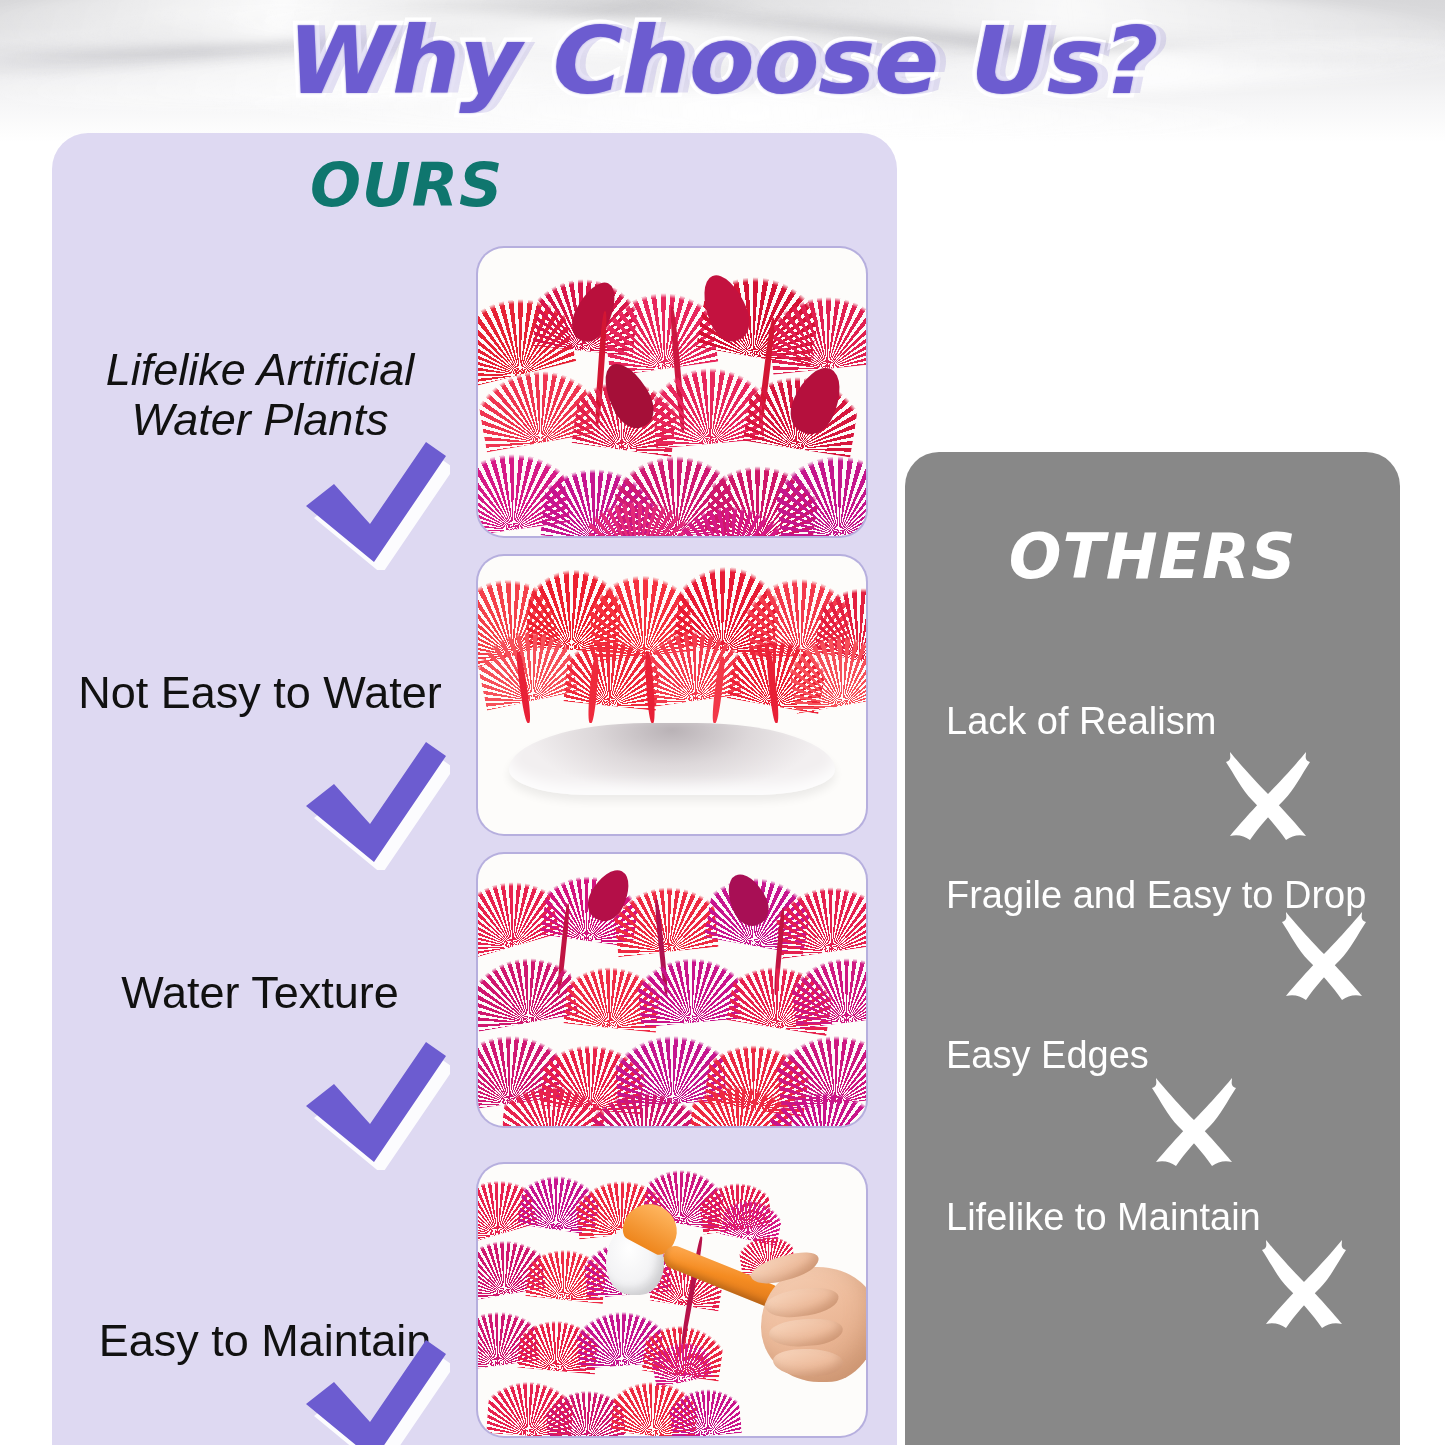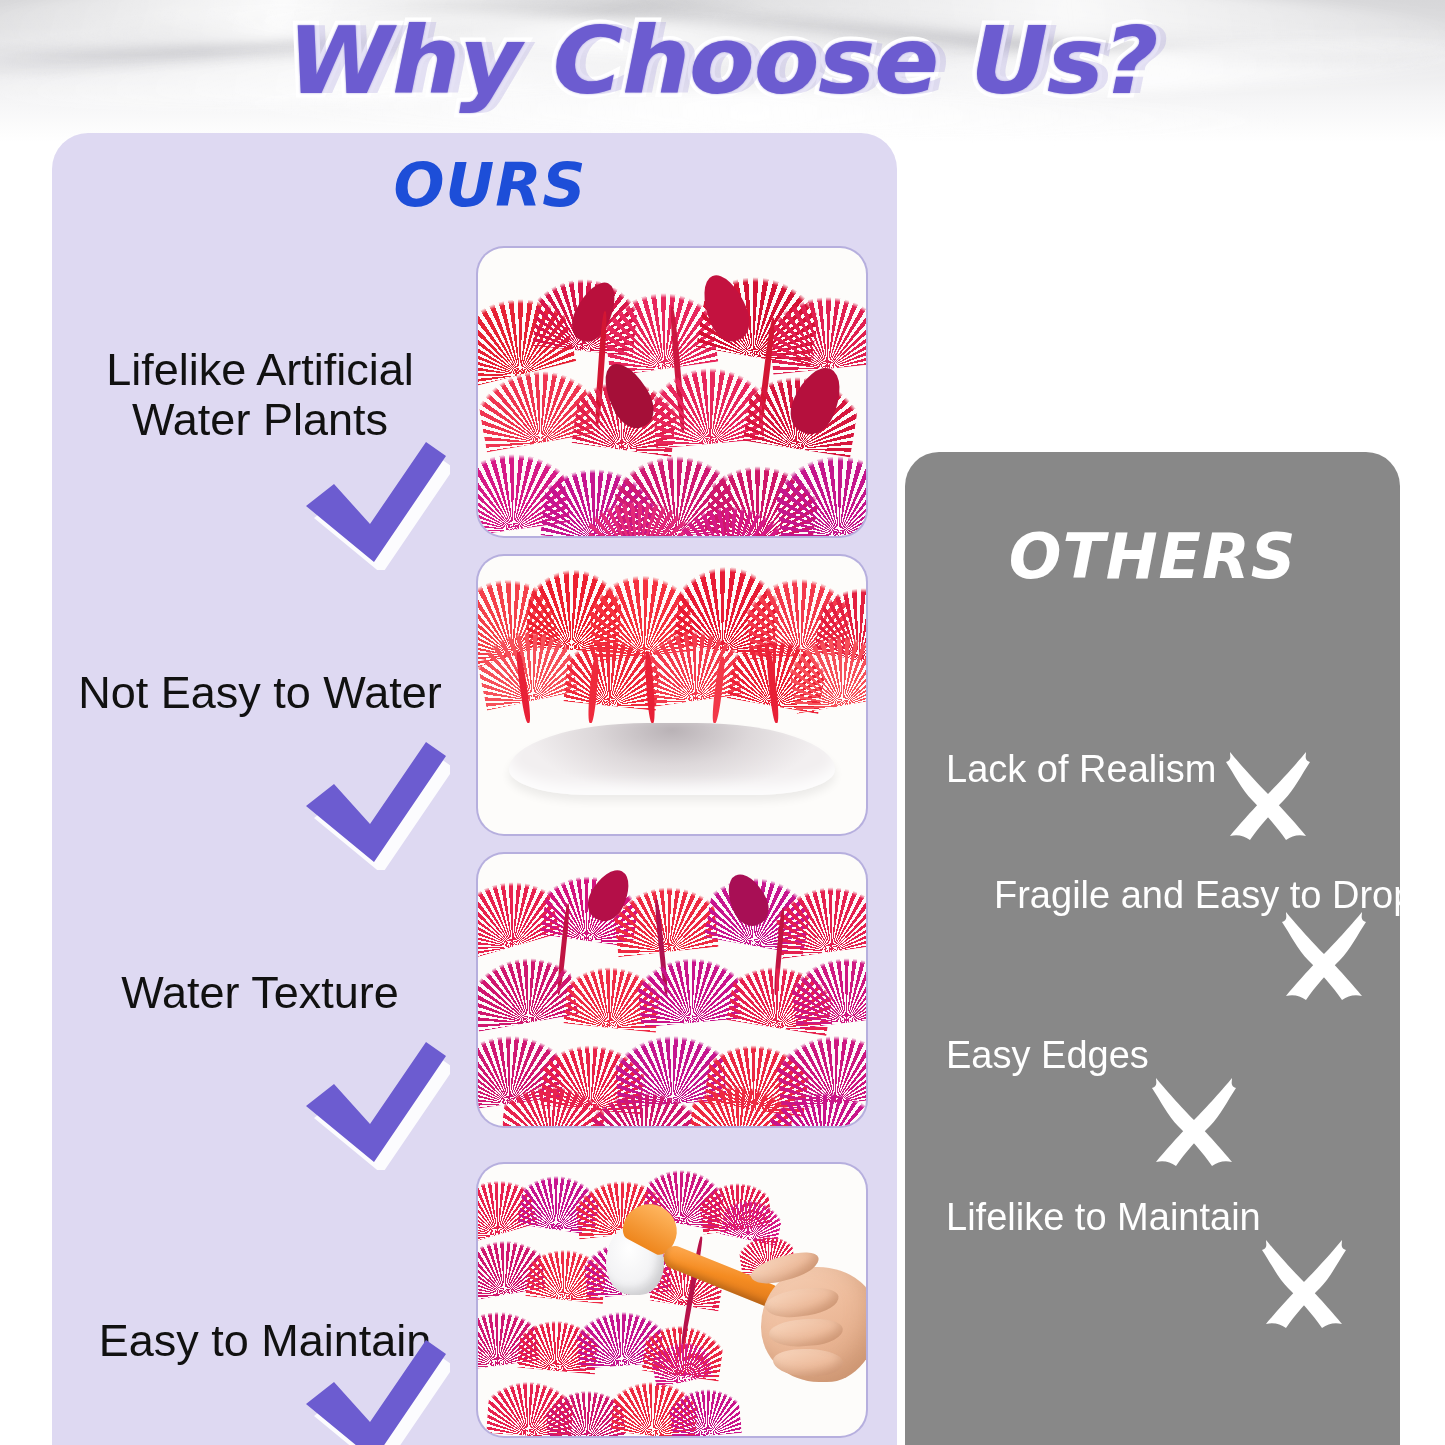--- a/index.html
+++ b/index.html
@@ -75,26 +75,26 @@
     position: absolute;
     left: 52px; top: 133px;
     width: 845px; height: 1312px;
     background: #ded9f2;
     border-radius: 36px 36px 0 0;
   }
   #ours-heading {
     position: absolute;
     left: 310px; top: 150px;
     width: 360px;
-    text-align: center;
+    text-align: left;
     font-family: "DejaVu Sans", sans-serif;
     font-size: 60px;
     font-weight: bold;
     font-style: italic;
-    color: #1d4ed8;
+    color: #0f766e;
     letter-spacing: 1px;
   }
 
   
   #others-panel {
     position: absolute;
     left: 905px; top: 452px;
     width: 495px; height: 993px;
     background: #888888;
     border-radius: 34px 34px 0 0;
@@ -231,21 +231,21 @@
   <div class="wave w5"></div>
   <div class="wave w6"></div>
 </div>
 
 <div id="page-title">Why Choose Us?</div>
 
 <div id="ours-panel"></div>
 <div id="ours-heading">OURS</div>
 
 <div class="feature-row">
-  <div class="feature-label" style="left:60px; top:345px; width:400px;">Lifelike Artificial
+  <div class="feature-label" style="left:60px; top:345px; width:400px;font-style:italic;">Lifelike Artificial
 Water Plants</div>
   <div class="check-wrap" style="left:300px; top:440px;">
     <svg viewBox="0 0 150 130">
       <path d="M6 66 L34 44 L70 84 L126 2 L146 16 L74 122 Z" fill="#ffffff" opacity="0.9" transform="translate(8,12)"></path>
       <path d="M6 66 L34 44 L70 84 L126 2 L146 16 L74 122 Z" fill="#6C5CD0"></path>
     </svg>
   </div>
 </div>
 <div class="photo-card" style="left:478px; top:248px; width:388px; height:288px;">
   <div class="canvas">
@@ -531,31 +531,31 @@
     <div class="finger" style="left:75%; top:57%; width:19%; height:10%; transform:rotate(-4deg)"></div>
     <div class="finger" style="left:76%; top:68%; width:18%; height:10%; transform:rotate(2deg)"></div>
   </div>
 </div>
 
 <div id="others-panel">
   <div id="others-heading">OTHERS</div>
 </div>
 
 <div class="con-row">
-  <div class="con-label" style="left:946px; top:748px;">Lack of Realism</div>
+  <div class="con-label" style="left:946px; top:700px;">Lack of Realism</div>
   <div class="cross-wrap" style="left:1222px; top:748px;">
     <svg viewBox="0 0 92 92">
       <path d="M8 4 C16 14 34 34 46 46 C58 58 76 78 84 88 C76 86 70 88 64 92 C56 80 40 62 30 52 C20 42 12 26 4 14 C10 12 8 8 8 4 Z" fill="#ffffff"></path>
       <path d="M84 4 C76 14 58 34 46 46 C34 58 16 78 8 88 C16 86 22 88 28 92 C36 80 52 62 62 52 C72 42 80 26 88 14 C82 12 84 8 84 4 Z" fill="#ffffff"></path>
     </svg>
   </div>
 </div>
 
 <div class="con-row">
-  <div class="con-label" style="left:946px; top:874px;margin-left:48px;">Fragile and Easy to Drop</div>
+  <div class="con-label" style="left:946px; top:874px;">Fragile and Easy to Drop</div>
   <div class="cross-wrap" style="left:1278px; top:908px;">
     <svg viewBox="0 0 92 92">
       <path d="M8 4 C16 14 34 34 46 46 C58 58 76 78 84 88 C76 86 70 88 64 92 C56 80 40 62 30 52 C20 42 12 26 4 14 C10 12 8 8 8 4 Z" fill="#ffffff"></path>
       <path d="M84 4 C76 14 58 34 46 46 C34 58 16 78 8 88 C16 86 22 88 28 92 C36 80 52 62 62 52 C72 42 80 26 88 14 C82 12 84 8 84 4 Z" fill="#ffffff"></path>
     </svg>
   </div>
 </div>
 
 <div class="con-row">
   <div class="con-label" style="left:946px; top:1034px;">Easy Edges</div>

